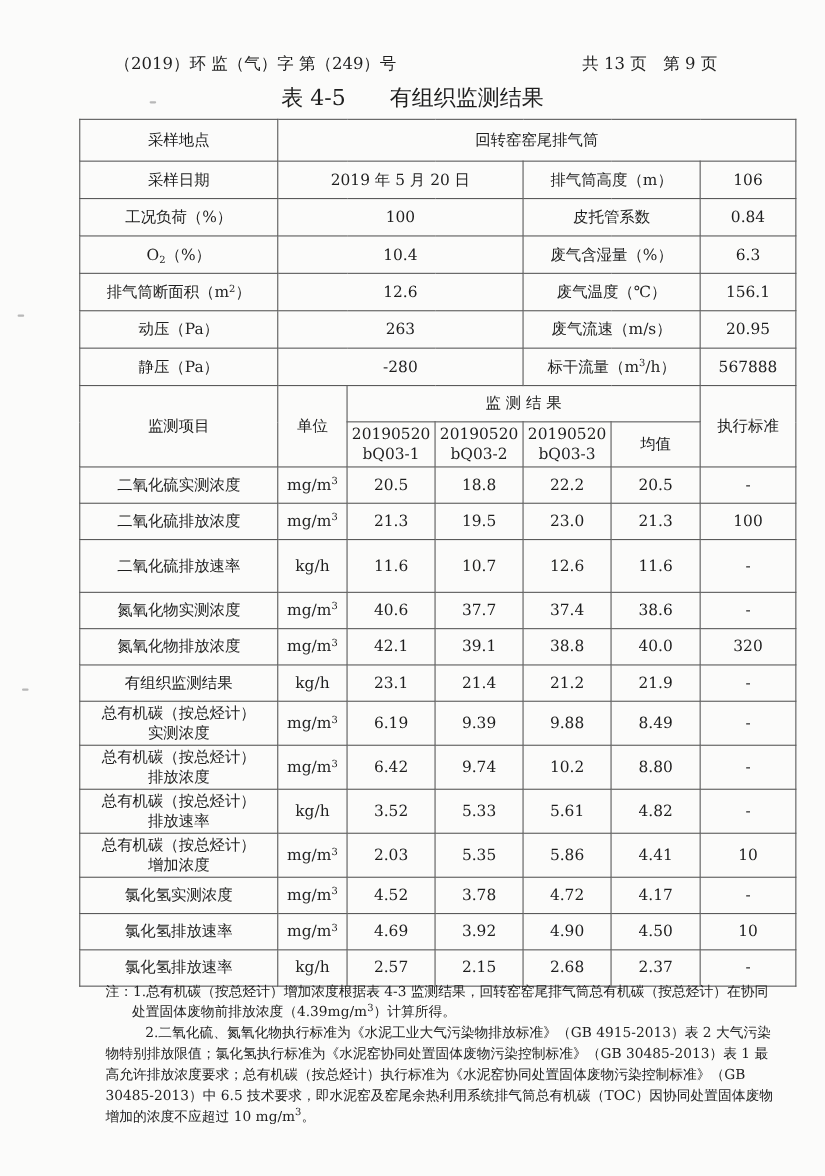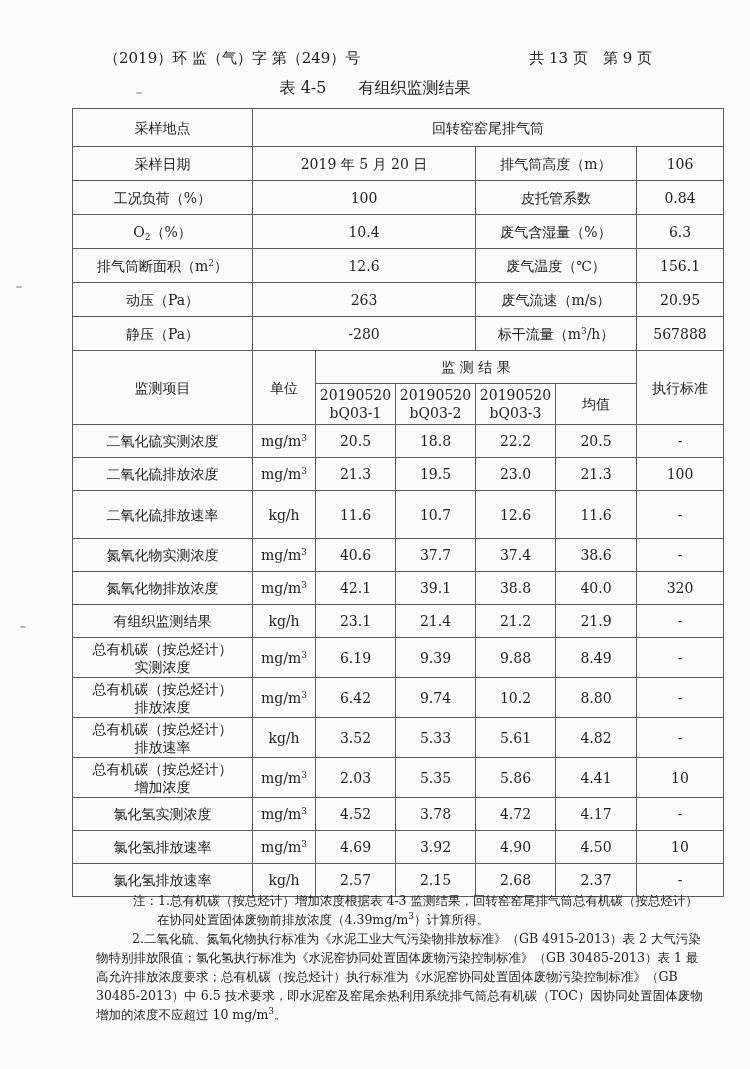--- a/index.html
+++ b/index.html
@@ -7,41 +7,41 @@
     width: 750px; height: 1069px; background: #fbfbfa; position: relative;
     font-family: "DejaVu Serif", "Liberation Serif", serif; color: #1e1e1e;
     overflow: hidden;
   }
   .header-line {
     position: absolute; top: 46px; left: 104px; width: 548px; height: 22px;
     font-size: 15px; display: flex; justify-content: space-between; align-items: flex-end;
   }
   .title {
     position: absolute; top: 76px; left: 0; width: 750px; text-align: center;
-    font-size: 16px; height: 24px; line-height: 24px;
+    font-size: 20px; height: 24px; line-height: 24px;
   }
   table {
     position: absolute; top: 108px; left: 72px; width: 651px;
     border-collapse: collapse; table-layout: fixed; font-size: 14px; padding-left: 10px;
   }
   td {
     border: 1px solid #5a5a5a; text-align: center; vertical-align: middle;
     padding: 0; line-height: 18px;
   }
   tr.r34 td { height: 33px; }
   tr.r38 td { height: 37px; }
   sup { font-size: 9px; vertical-align: 5px; line-height: 0; }
   sub { font-size: 9px; vertical-align: -3px; line-height: 0; }
   .notes {
     position: absolute; top: 891px; left: 96px; width: 612px;
     font-size: 12.5px; line-height: 19px;
   }
   .notes p { margin: 0; }
   .notes .indent { text-indent: 36px; }
-  .notes .first { text-indent: -24px; padding-left: 24px; margin-left: 37px; }
+  .notes .first { text-indent: -24px; padding-left: 24px; }
   .smudge { position: absolute; width: 6px; height: 2px; background: #b8b8b8; border-radius: 1px; }
 </style>
 </head>
 <body>
 
 <div class="header-line">
   <span>（2019）环 监（气）字 第（249）号</span>
   <span>共 13 页　第 9 页</span>
 </div>
 

